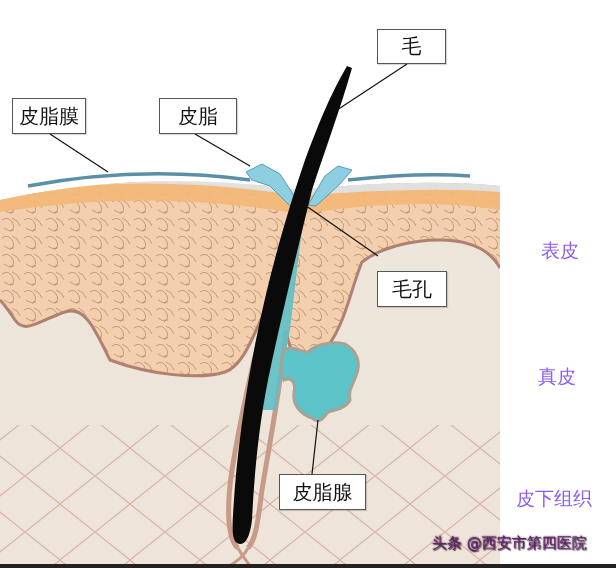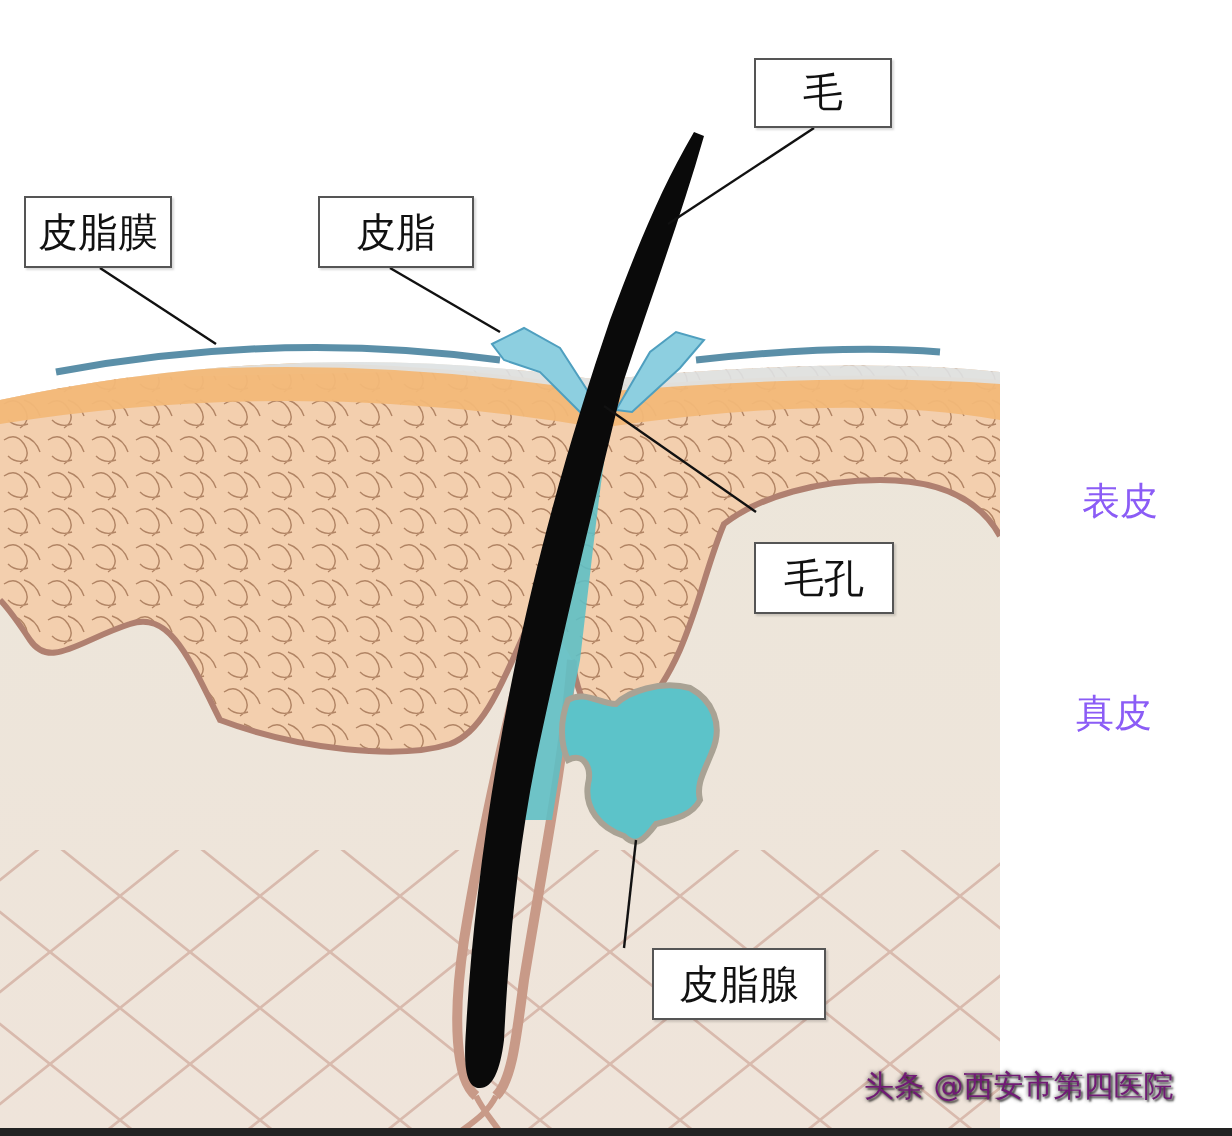--- a/index.html
+++ b/index.html
@@ -121,22 +121,23 @@
   </div>
   <div class="label-box" style="left:12px; top:98px; width:74px; height:36px;">
     <span>皮脂膜</span>
   </div>
   <div class="label-box" style="left:159px; top:98px; width:78px; height:36px;">
     <span>皮脂</span>
   </div>
   <div class="label-box" style="left:377px; top:231px; width:70px; height:36px;margin-top:40px;">
     <span>毛孔</span>
   </div>
-  <div class="label-box" style="left:279px; top:474px; width:87px; height:36px;margin-left:47px;">
+  <div class="label-box" style="left:279px; top:474px; width:87px; height:36px;">
     <span>皮脂腺</span>
   </div>
 
   <div class="side-label" style="left:541px; top:238px;">表皮</div>
-  <div class="side-label" style="left:538px; top:344px;">真皮</div>
+  <div class="side-label" style="left:538px; top:364px;">真皮</div>
+  <div class="side-label" style="left:516px; top:486px;">皮下组织</div>
 
   <div class="watermark">头条 @西安市第四医院</div>
   <div class="bottom-bar"></div>
 </div>
 
 </body></html>

